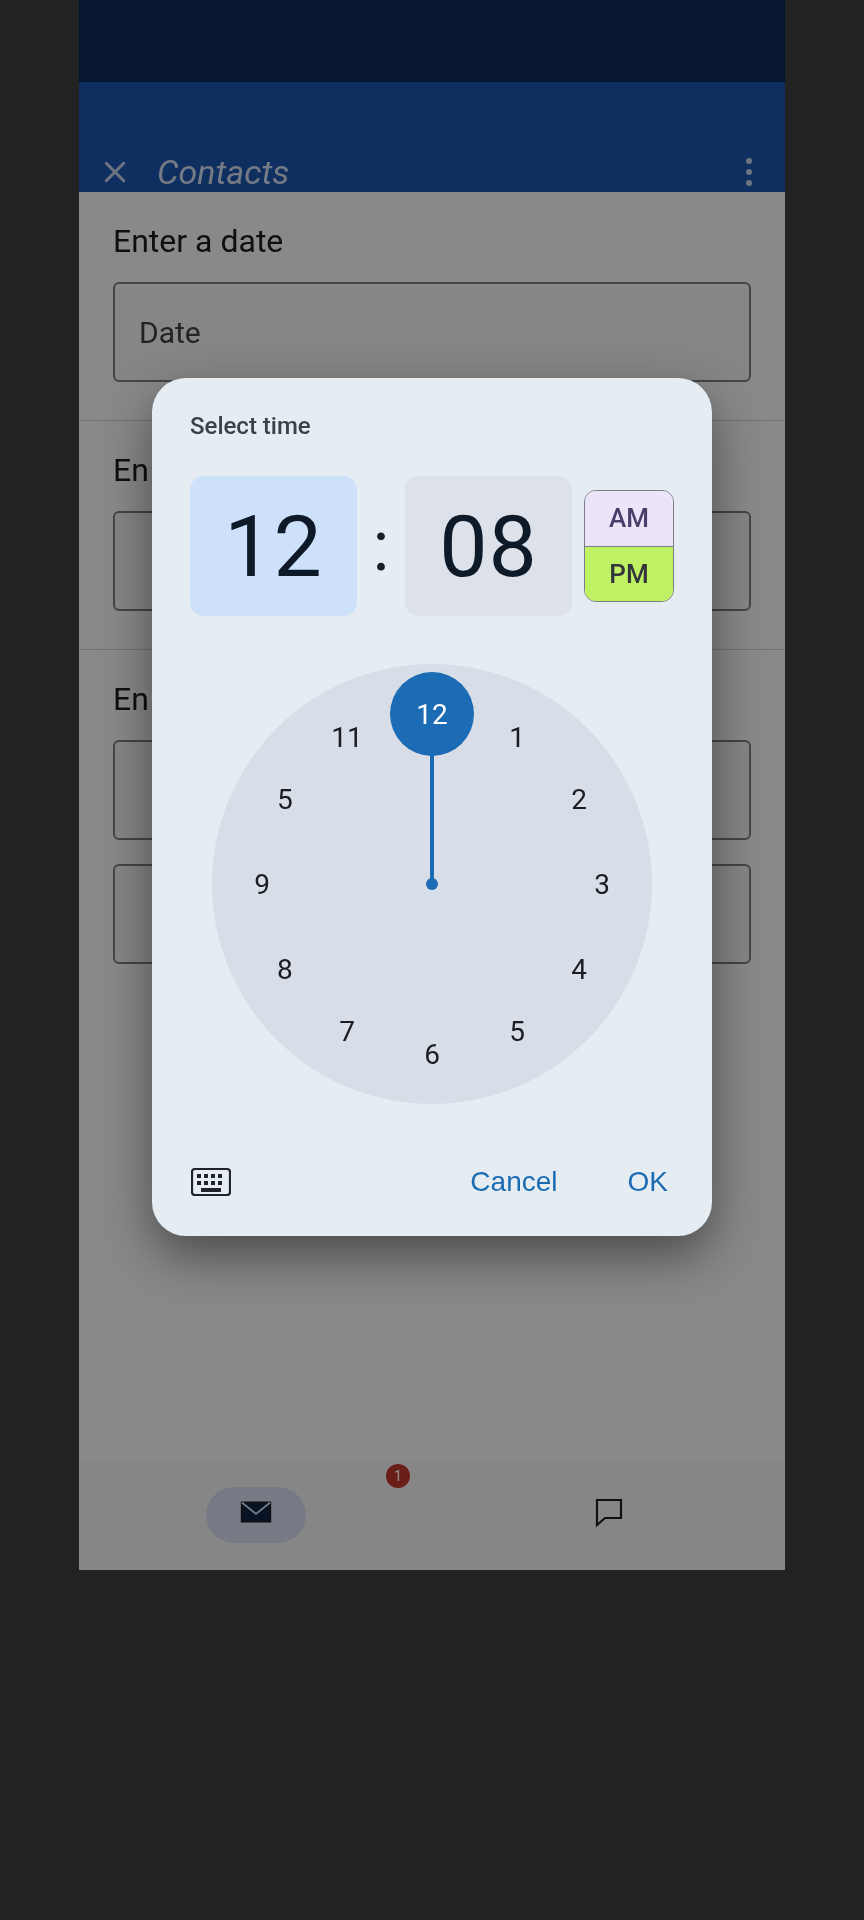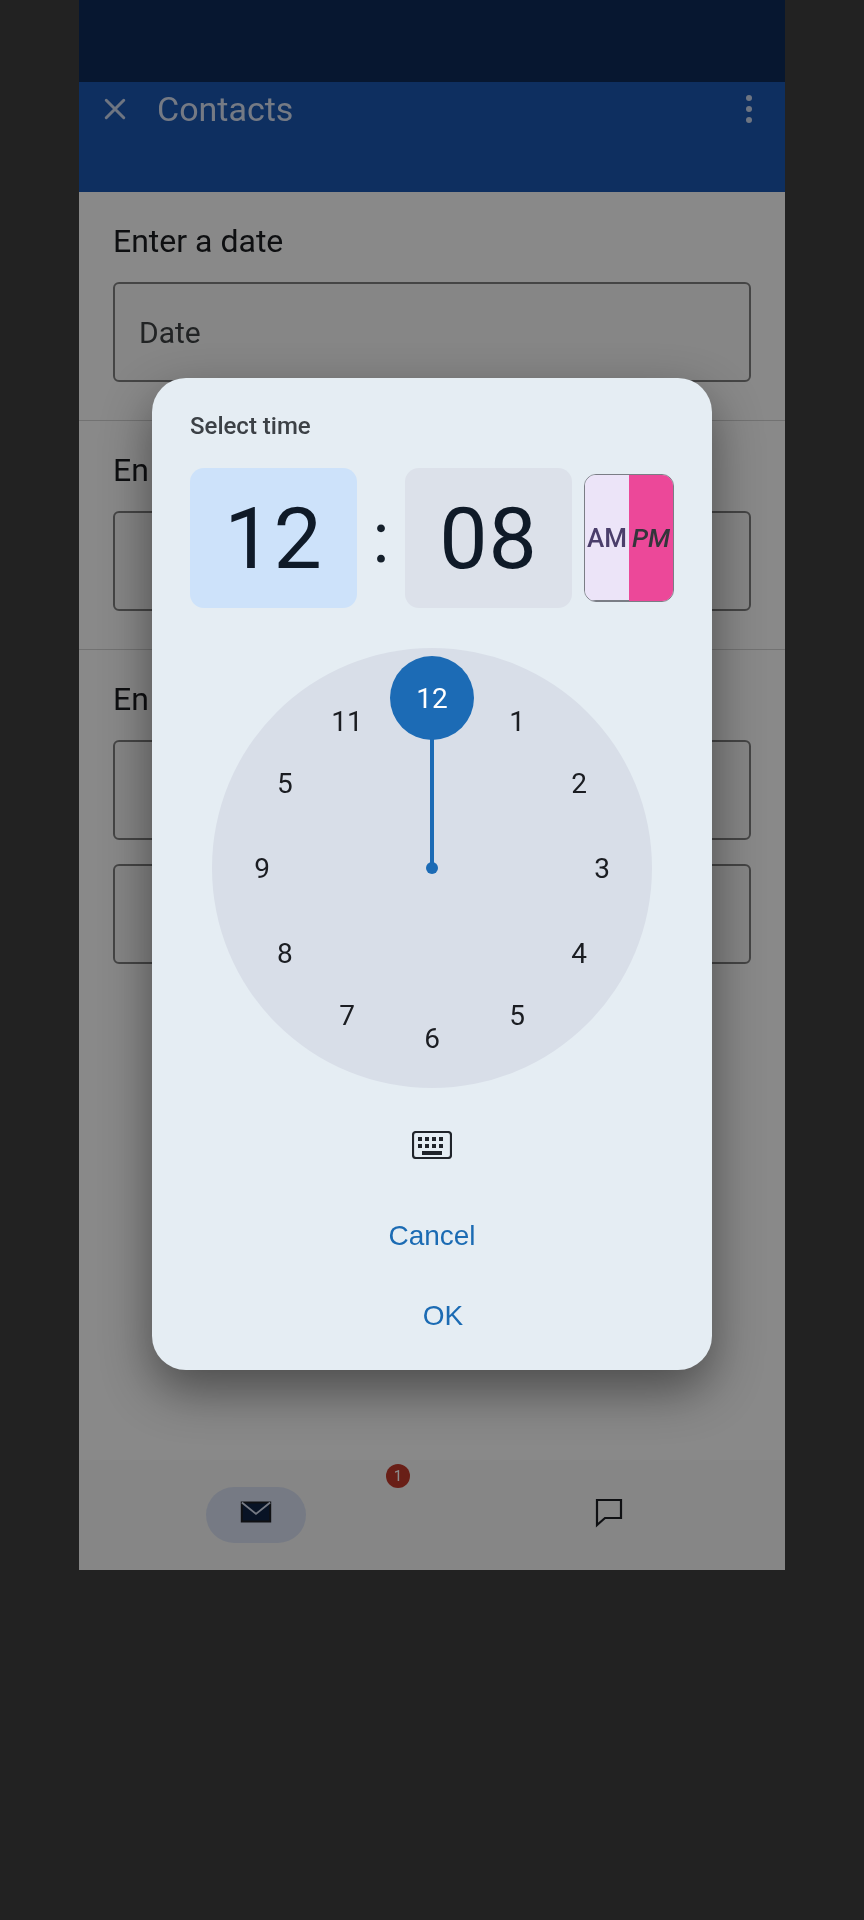--- a/index.html
+++ b/index.html
@@ -37,23 +37,24 @@
     background:#fafafa;
     position:relative;
     overflow:hidden;
   }
   
   .statusbar{height:var(--statusbar-h);background:var(--accent-dark);}
   
   .appbar{
     height:var(--appbar-h);
     background:var(--accent);
-    display:flex;align-items:flex-start;
-    padding:7px 16px;
+    display:flex;align-items:flex-end;
+    padding:0 16px;
     color:#dfe6f5;
+    font-style:italic;
   }
   .appbar-close{
     width:40px;height:40px;display:flex;align-items:center;justify-content:center;
     font-size:34px;line-height:1;margin-right:22px;
     color:#c9d5ec;
   }
   .appbar-title{font-size:34px;font-weight:400;color:#d6def0;}
   .appbar-spacer{flex:1;}
   .appbar-more{
     width:40px;height:40px;display:flex;flex-direction:column;align-items:center;justify-content:center;gap:5px;
@@ -103,41 +104,41 @@
     display:flex;align-items:flex-start;justify-content:center;
     padding-top:378px;
   }
   
   .dialog{
     width:560px;
     background:var(--dialog-bg);
     border-radius:34px;
     padding:34px 38px 26px;
     box-shadow:0 20px 50px rgba(0,0,0,.45);
-    display:flex;flex-direction:column;gap:28px;
+    display:flex;flex-direction:column;gap:36px;
   }
   .dialog-title{font-size:24px;color:#3c4146;font-weight:500;}
   .time-row{display:flex;align-items:center;gap:12px;}
   .time-box{
     height:140px;border-radius:14px;
     display:flex;align-items:center;justify-content:center;
     font-size:86px;font-weight:400;color:#0f1a28;
     letter-spacing:1px;
   }
   .time-box.hour{flex:1;background:var(--hour-selected-bg);}
   .time-box.minute{flex:1;background:var(--minute-bg);}
   .time-colon{font-size:70px;color:#15202b;font-weight:400;width:24px;text-align:center;}
   .ampm{
-    width:90px;height:128px;
+    width:90px;height:112px;
     border:1.5px solid #7a7d85;border-radius:12px;
-    overflow:hidden;display:flex;flex-direction:row;
+    overflow:hidden;display:flex;flex-direction:column;
   }
   .ampm-opt{flex:1;display:flex;align-items:center;justify-content:center;font-size:26px;font-weight:500;}
   .ampm-opt.am{background:var(--ampm-purple-bg);color:var(--ampm-purple-text);border-bottom:1.5px solid #7a7d85;}
-  .ampm-opt.pm{background:#ec4899;color:var(--ampm-gray-text);font-style:italic;}
+  .ampm-opt.pm{background:#bef264;color:var(--ampm-gray-text);}
   
   .clock-wrap{display:flex;justify-content:center;padding:12px 0 8px;}
   .clock{
     --R:220px;--r:170px;
     width:calc(var(--R)*2);height:calc(var(--R)*2);
     border-radius:50%;background:var(--clockface);
     position:relative;
   }
   .clock-center{
     position:absolute;left:50%;top:50%;width:12px;height:12px;margin:-6px 0 0 -6px;
@@ -161,21 +162,20 @@
   .clock-num{
     position:absolute;left:50%;top:50%;
     width:52px;height:52px;margin:-26px 0 0 -26px;
     display:flex;align-items:center;justify-content:center;
     font-size:28px;color:var(--clock-numeral);
   }
   
   .dialog-actions{
     display:flex;align-items:center;gap:24px;
     padding-top:6px;
-    flex-direction:column;
   }
   .kb-icon{width:42px;height:30px;display:flex;align-items:center;justify-content:center;}
   .kb-icon svg{width:40px;height:28px;}
   .flex-grow{flex:1;}
   .text-btn{
     font-size:28px;font-weight:500;color:#1b6bb3;
     padding:12px 18px;border:none;background:none;cursor:pointer;
     display:flex;align-items:center;justify-content:center;
   }
   .text-btn.ok{padding-left:28px;padding-right:6px;}

